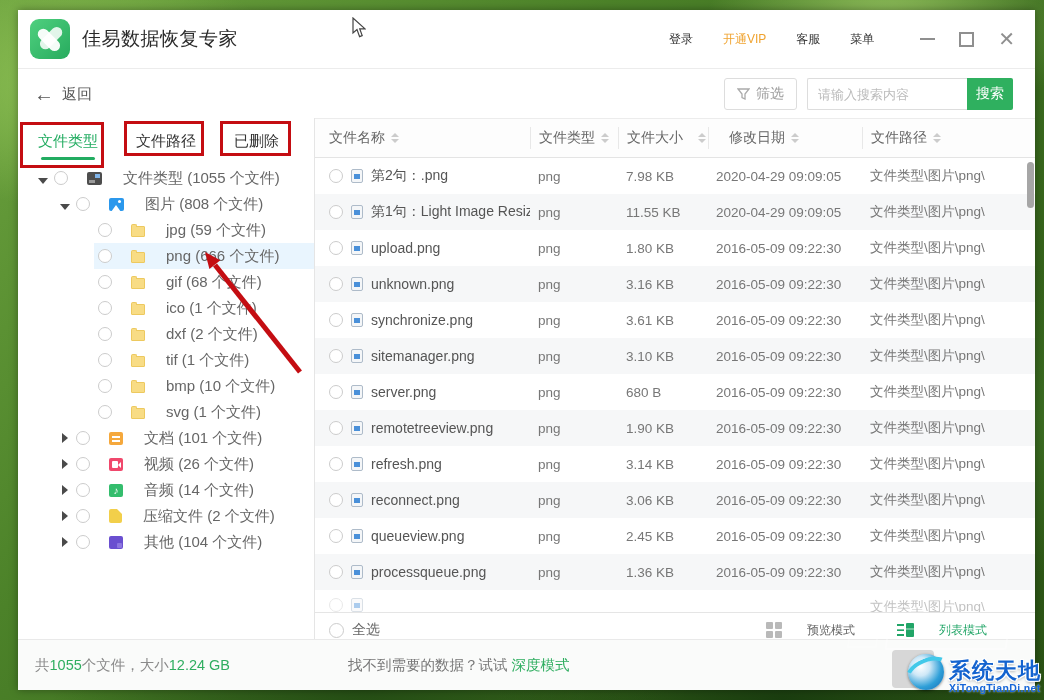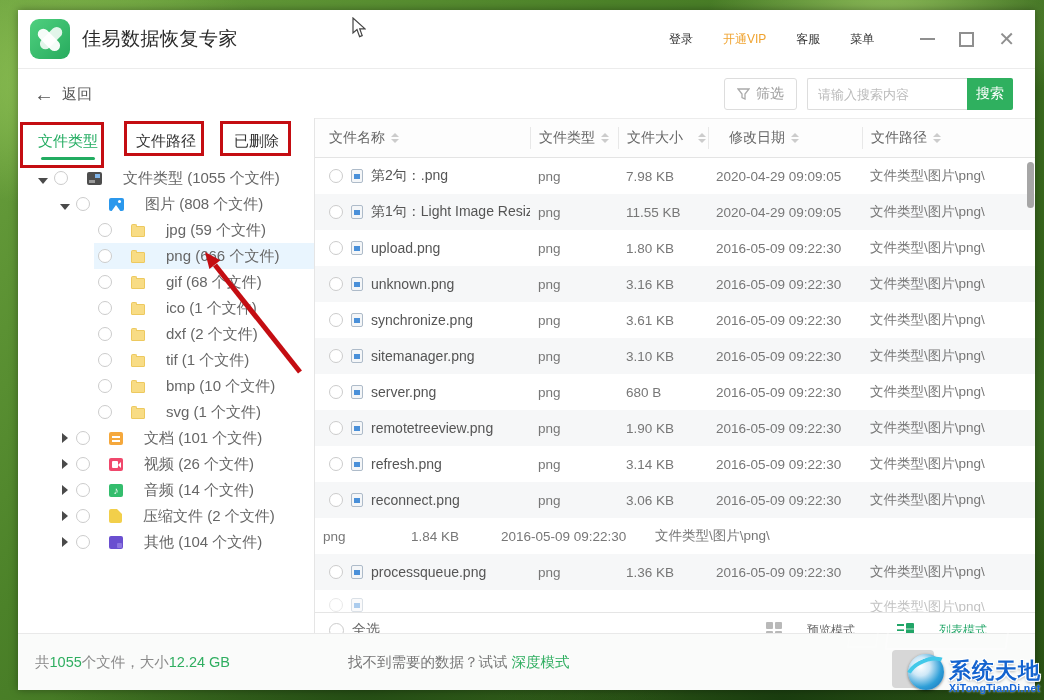--- a/index.html
+++ b/index.html
@@ -116,21 +116,21 @@
   .selall{display:flex;align-items:center;gap:8px;font-size:14px;color:#666;}
   .tfoot-right{margin-left:auto;display:flex;align-items:center;gap:42px;}
   .mode{display:flex;align-items:center;gap:25px;font-size:12px;color:#666;}
   .mode.green{color:#21a567;}
   .grid-ic{display:grid;grid-template-columns:7px 7px;gap:2px;}
   .grid-ic span{width:7px;height:7px;background:#b9b9b9;border-radius:1px;}
   .list-ic{position:relative;width:17px;height:14px;}
   .list-ic::before{content:'';position:absolute;left:0;top:1px;width:7px;height:2px;background:#21a567;box-shadow:0 5px 0 #21a567,0 10px 0 #21a567;}
   .list-ic::after{content:'';position:absolute;right:0;top:0;width:8px;height:14px;background:#21a567;border-radius:1px;}
   
-  .statusbar{position:absolute;left:0;right:0;bottom:0;height:57px;background:#fafbfa;border-top:1px solid #e9e9e9;box-sizing:border-box;}
+  .statusbar{position:absolute;left:0;right:0;bottom:0;height:51px;background:#fafbfa;border-top:1px solid #e9e9e9;box-sizing:border-box;}
   .sb-summary{position:absolute;left:17px;top:50%;transform:translateY(-50%);font-size:14.5px;color:#8a8a8a;}
   .sb-summary b{color:#2fae60;font-weight:normal;}
   .sb-hint{position:absolute;left:330px;top:50%;transform:translateY(-50%);font-size:14.5px;color:#777;}
   .sb-hint b{color:#2fae60;font-weight:normal;margin-left:4px;}
   
   .wm-graybox{position:absolute;right:110px;bottom:12px;width:42px;height:38px;background:rgba(208,208,208,.85);border-radius:4px;z-index:40;}
   .wm-ghost{position:absolute;right:36px;bottom:50px;width:118px;height:18px;border:2px solid rgba(255,255,255,.35);border-radius:2px;transform:skewX(-8deg);z-index:40;}
   .wm-ghost2{position:absolute;right:166px;bottom:52px;width:26px;height:14px;border:2px solid rgba(255,255,255,.25);transform:skewX(-8deg);z-index:40;}
   .watermark{position:absolute;right:3px;bottom:6px;display:flex;align-items:center;gap:5px;z-index:41;}
   .globe{width:36px;height:36px;border-radius:50%;flex:none;position:relative;
@@ -460,22 +460,27 @@
               <span class="radio"></span>
               <span class="ficon"></span>
               <span>reconnect.png</span>
             </div>
             <div class="td c1">png</div>
             <div class="td c2">3.06 KB</div>
             <div class="td c3">2016-05-09 09:22:30</div>
             <div class="td c4">文件类型\图片\png\</div>
           </div>
           <div class="tr">
-            <div class="td c1">png</div>
-            <div class="td c2">1.84 KB</div>
+            <div class="td c0">
+              <span class="radio"></span>
+              <span class="ficon"></span>
+              <span>queueview.png</span>
+            </div>
+            <div class="td c1">png</div>
+            <div class="td c2">2.45 KB</div>
             <div class="td c3">2016-05-09 09:22:30</div>
             <div class="td c4">文件类型\图片\png\</div>
           </div>
           <div class="tr alt">
             <div class="td c0">
               <span class="radio"></span>
               <span class="ficon"></span>
               <span>processqueue.png</span>
             </div>
             <div class="td c1">png</div>

